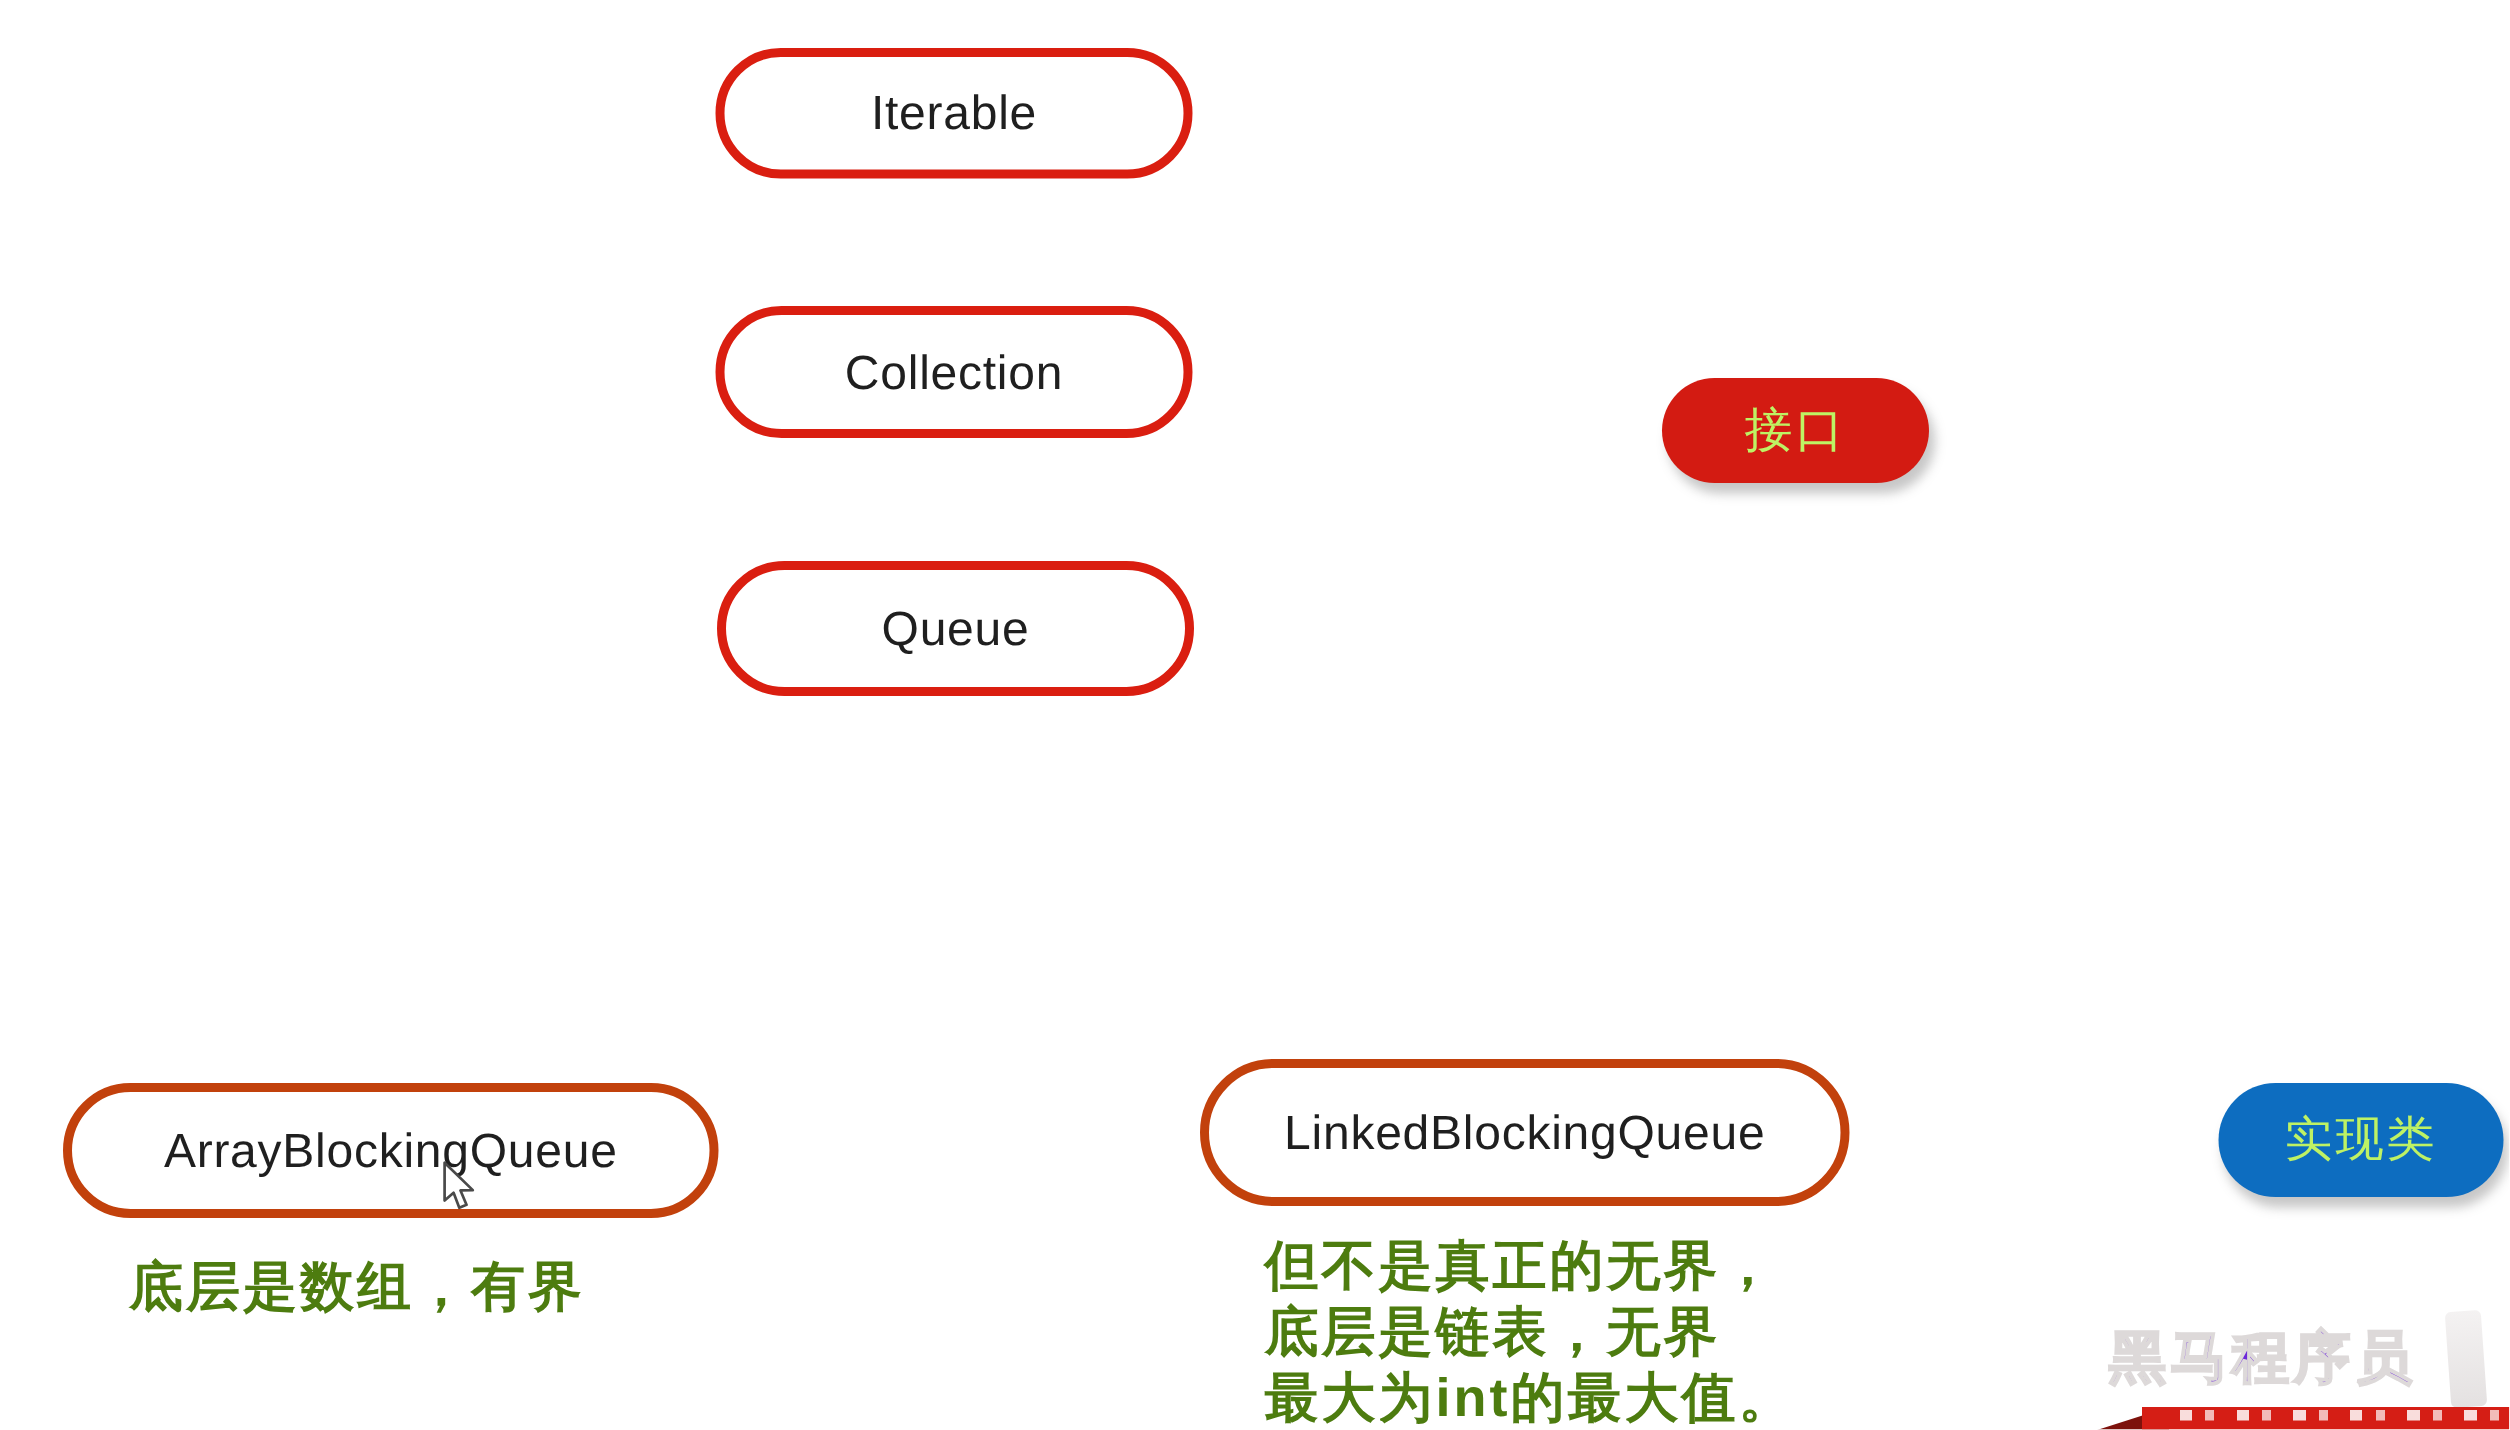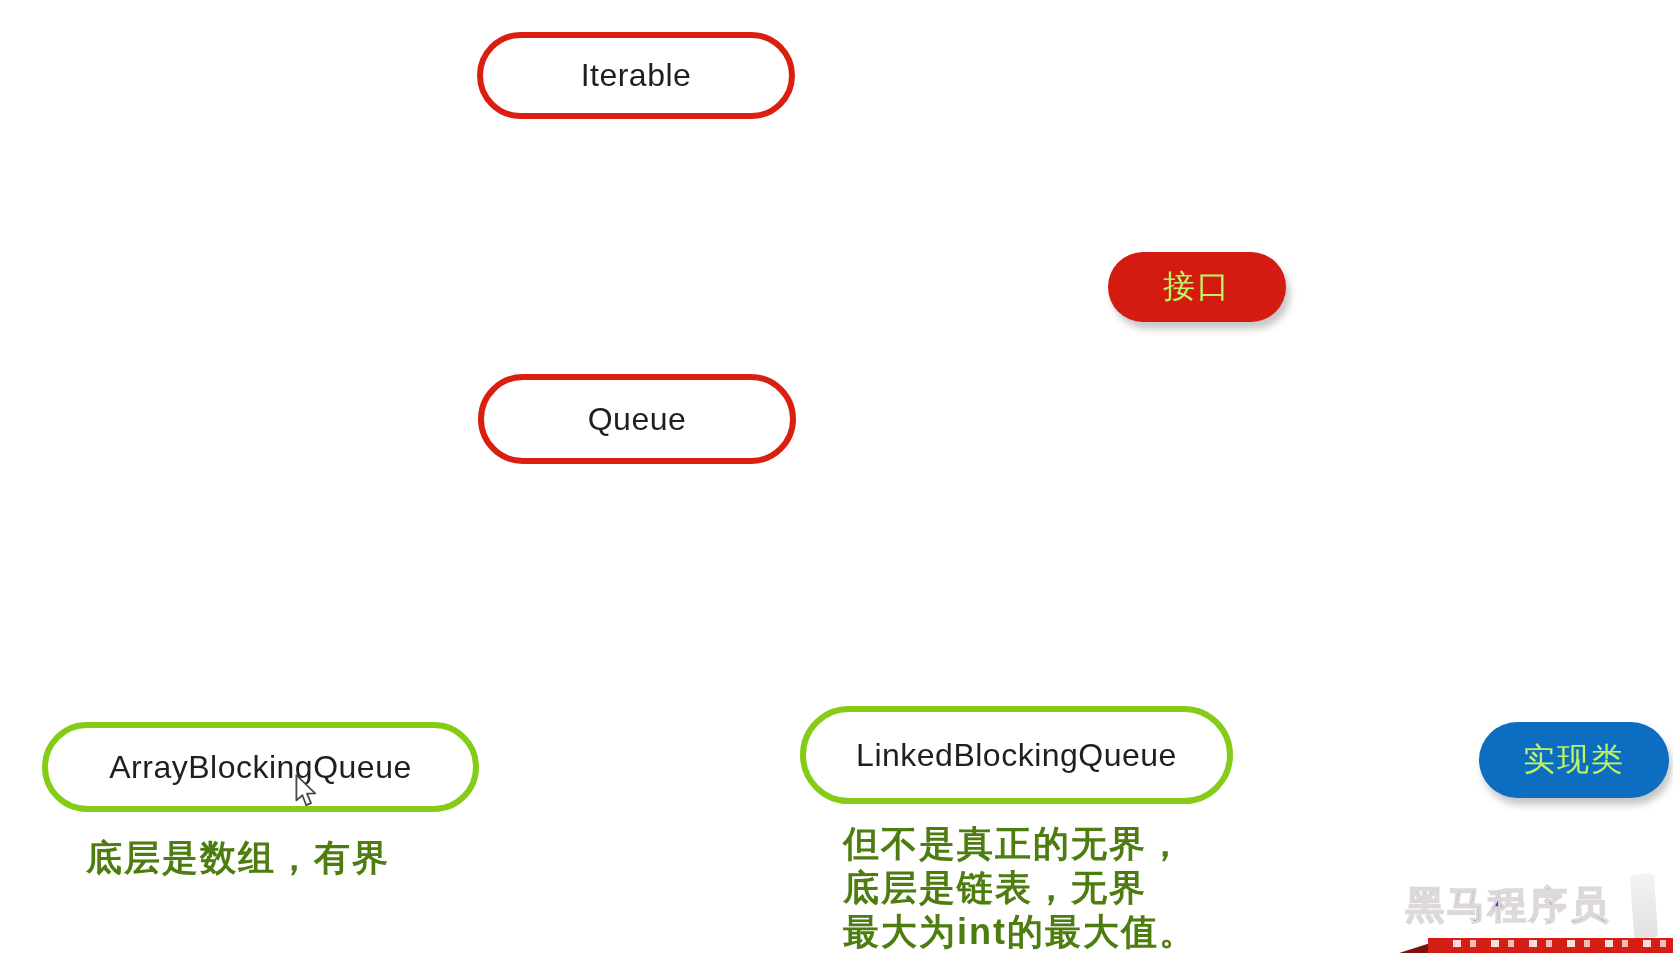--- a/index.html
+++ b/index.html
@@ -15,21 +15,21 @@
     display:flex;align-items:center;justify-content:center;
     background:#ffffff;
     border-radius:999px;
     box-sizing:border-box;
     font-size:32px;
     color:#1f1f1f;
     font-weight:500;
     letter-spacing:0.5px;
   }
   .pill.iface{border:6px solid #da1e10;}
-  .pill.impl{border:6px solid #84cc16;}
+  .pill.impl{border:6px solid #c2410c;}
   .badge{
     position:absolute;
     display:flex;align-items:center;justify-content:center;
     border-radius:999px;
     color:#bef264;
     font-size:32px;
     font-weight:500;
     letter-spacing:2px;
   }
   .badge.red{
@@ -98,20 +98,23 @@
 </style>
 </head>
 <body>
 
 <div class="stage">
 
   <div class="pill iface" style="left:477px;top:32px;width:318px;height:87px;">
     <span>Iterable</span>
   </div>
 
+  <div class="pill iface" style="left:477px;top:204px;width:318px;height:88px;">
+    <span>Collection</span>
+  </div>
 
   <div class="pill iface" style="left:478px;top:374px;width:318px;height:90px;">
     <span>Queue</span>
   </div>
 
 
   <div class="badge red" style="left:1108px;top:252px;width:178px;height:70px;">
     <span>接口</span>
   </div>
 

